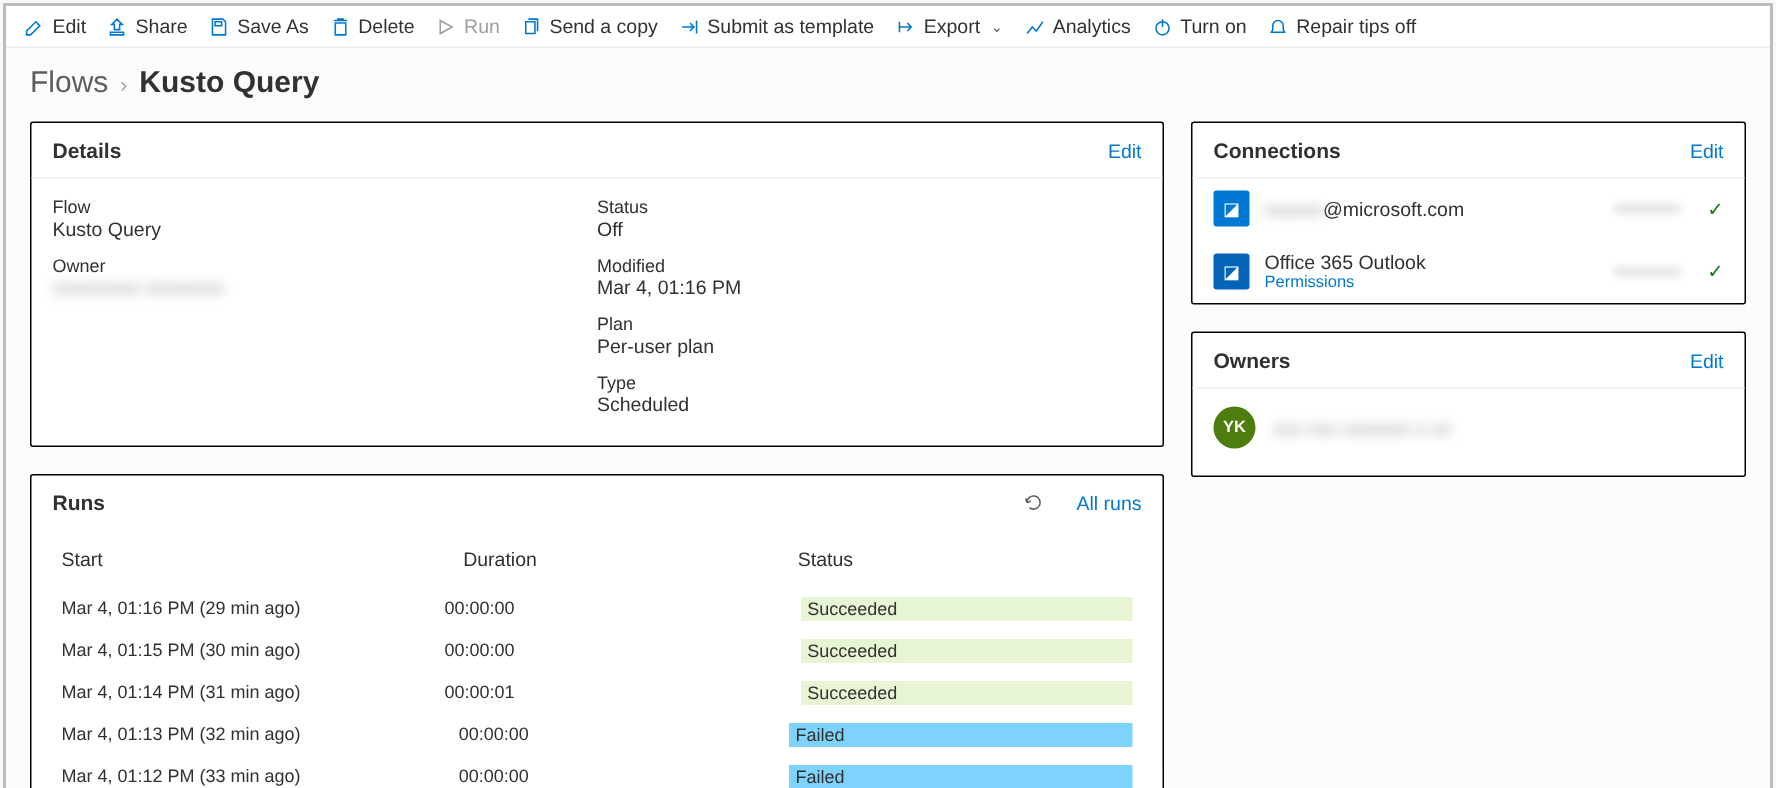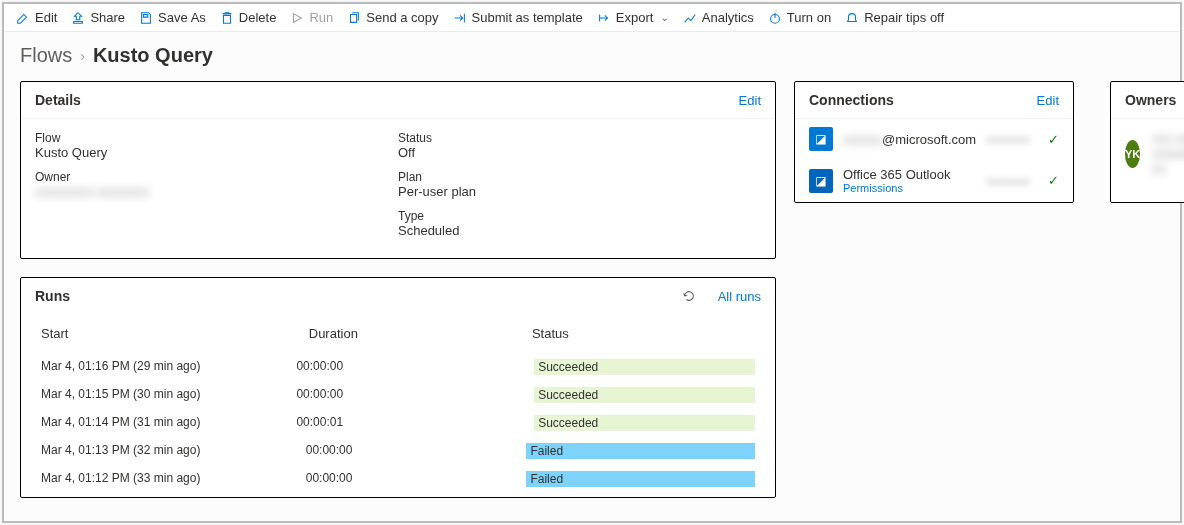--- a/index.html
+++ b/index.html
@@ -9,21 +9,21 @@
 .tb-item { display: flex; align-items: center; gap: 5px; color: #323130; cursor: pointer; }
 .tb-item.disabled { color: #a19f9d; }
 .tb-icon { width: 14px; height: 14px; display: inline-flex; align-items: center; justify-content: center; color: #0078d4; }
 .tb-item.disabled .tb-icon { color: #a19f9d; }
 .chev { font-size: 10px; color: #605e5c; margin-left: 2px; }
 .breadcrumb { display: flex; align-items: center; gap: 8px; padding: 12px 16px 14px; font-size: 20px; font-weight: 600; text-align: right; }
 .breadcrumb .root { color: #605e5c; font-weight: 400; }
 .breadcrumb .sep { color: #a19f9d; font-size: 14px; font-weight: 400; }
 .content { display: flex; gap: 18px; padding: 0 16px 16px; align-items: flex-start; }
 .left { flex: 1; display: flex; flex-direction: column; gap: 18px; }
-.right { width: 370px; display: flex; flex-direction: row; gap: 36px; }
+.right { width: 370px; display: flex; flex-direction: column; gap: 18px; }
 .card { background: #fff; border: 1px solid #000000; border-radius: 2px; }
 .card-hdr { display: flex; justify-content: space-between; align-items: center; padding: 10px 14px; border-bottom: 1px solid #f3f2f1; }
 .card-title { font-size: 14px; font-weight: 600; }
 .card-link { color: #0078d4; font-size: 13px; cursor: pointer; }
 .details-body { display: flex; padding: 12px 14px 20px; }
 .dcol { flex: 1; display: flex; flex-direction: column; gap: 10px; }
 .lbl { font-size: 12px; color: #323130; }
 .lbl-t { font-weight: 400; color: #323130; }
 .val { font-size: 13px; }
 .blur { filter: blur(4px); color: #999; user-select: none; }
@@ -170,20 +170,24 @@
               <div class="lbl lbl-t">Owner</div>
               <div class="val blur">xxxxxxxxx xxxxxxxx</div>
             </div>
           </div>
           <div class="dcol">
             <div>
               <div class="lbl lbl-t">Status</div>
               <div class="val">Off</div>
             </div>
             <div>
+              <div class="lbl lbl-t">Modified</div>
+              <div class="val">Mar 4, 01:16 PM</div>
+            </div>
+            <div>
               <div class="lbl lbl-t">Plan</div>
               <div class="val">Per-user plan</div>
             </div>
             <div>
               <div class="lbl lbl-t">Type</div>
               <div class="val">Scheduled</div>
             </div>
           </div>
         </div>
       </div>

